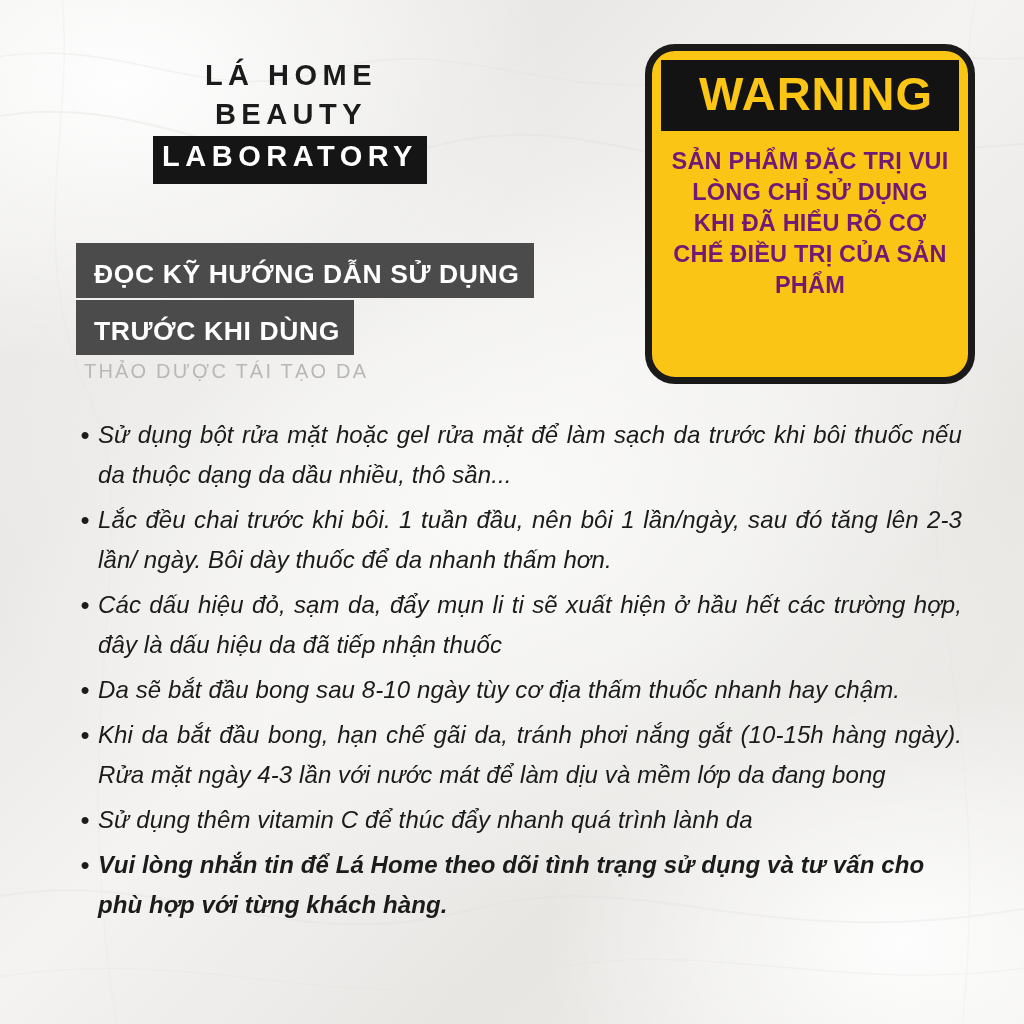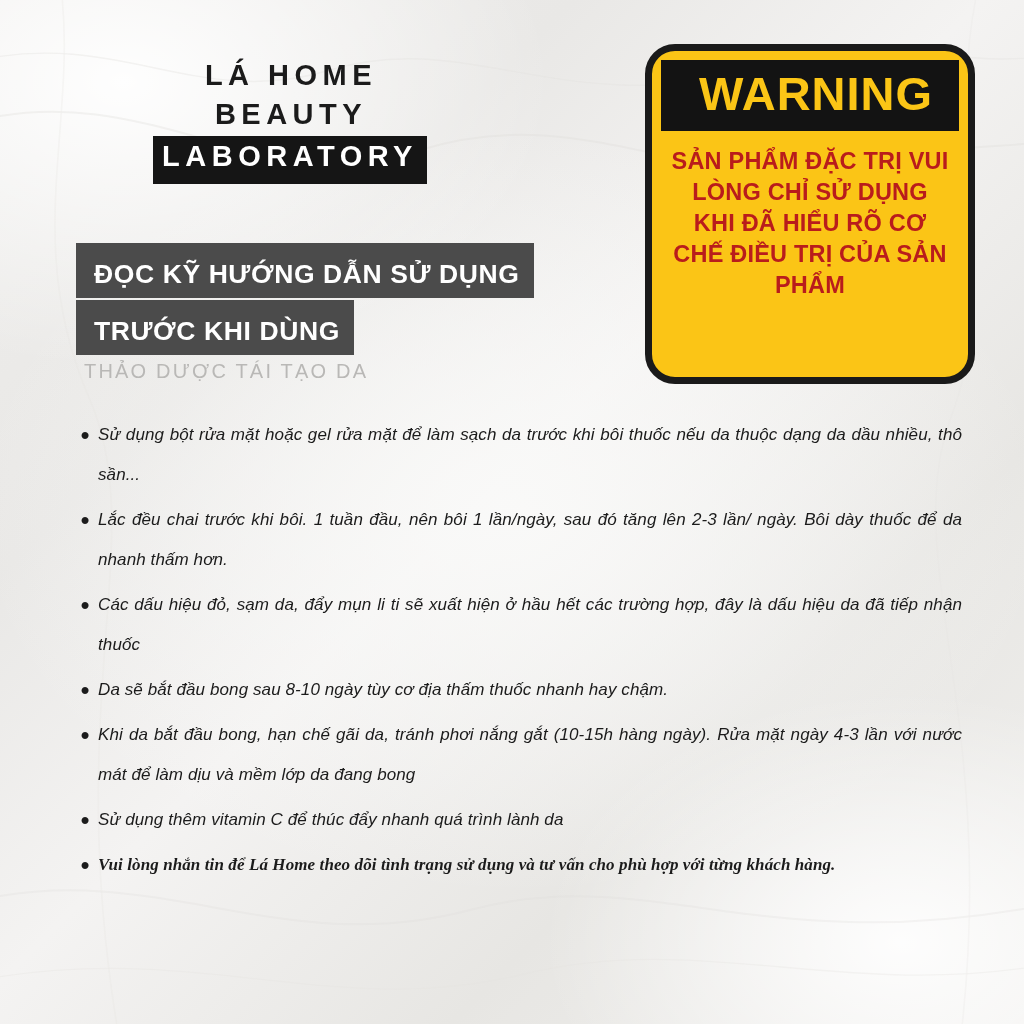--- a/index.html
+++ b/index.html
@@ -110,21 +110,21 @@
     font-weight: bold;
     font-size: 47px;
     letter-spacing: 1px;
     text-align: center;
     padding: 10px 0 13px 12px;
     line-height: 48px;
   }
   .warning-body {
     margin-top: 15px;
     text-align: center;
-    color: #b91c1c;
+    color: #701a75;
     font-weight: bold;
     font-size: 23.5px;
     line-height: 31px;
     letter-spacing: 0.2px;
     padding: 0 8px;
   }
 
   
   .list {
     position: absolute;
@@ -141,31 +141,31 @@
     flex: 0 0 auto;
     width: 26px;
     text-align: center;
     font-size: 26px;
     line-height: 40px;
     color: #1b1b1b;
   }
   .item-text {
     flex: 1 1 auto;
     font-style: italic;
-    font-size: 17px;
+    font-size: 24px;
     line-height: 40px;
     color: #1b1b1b;
     text-align: justify;
     text-justify: inter-word;
     letter-spacing: 0.1px;
   }
   .item-text.bold {
     font-weight: bold;
   }
-  .list-item:last-child .item-text { text-align: left; font-family: Liberation Serif, serif; }
+  .list-item:last-child .item-text { text-align: left; }
 </style>
 </head>
 <body>
 
 <div class="page">
 
   <svg class="veins" viewBox="0 0 1024 1024" preserveAspectRatio="none">
     <path d="M-20,120 C150,80 260,200 420,150 C600,95 700,210 900,160 C980,140 1010,150 1044,140" stroke="#dedcd9" stroke-width="2" fill="none" opacity="0.6"></path>
     <path d="M-20,60 C120,30 200,110 330,70 C470,28 560,120 760,70 C900,35 980,70 1044,55" stroke="#e3e1de" stroke-width="1.4" fill="none" opacity="0.7"></path>
     <path d="M-20,900 C160,860 280,960 470,910 C650,862 760,960 1044,905" stroke="#dedcd9" stroke-width="2" fill="none" opacity="0.5"></path>

